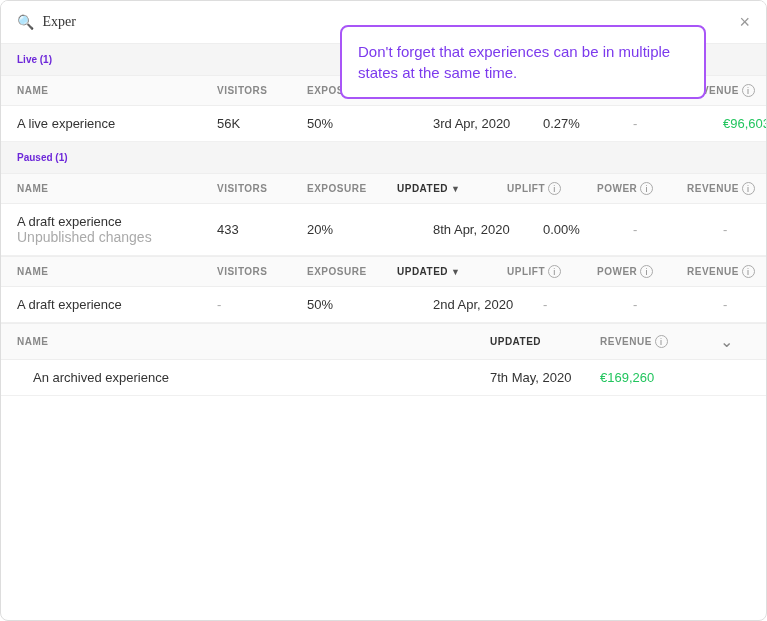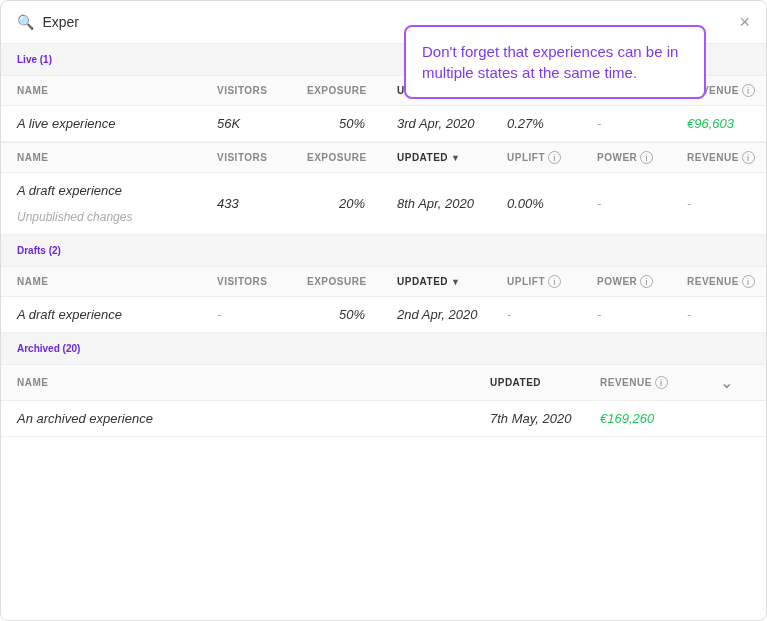--- a/index.html
+++ b/index.html
@@ -34,39 +34,40 @@
       align-items: center;
       gap: 8px;
     }
     .search-icon {
       color: #999;
       font-size: 14px;
     }
     .search-text {
       font-size: 14px;
       color: #333;
+      font-family: Liberation Serif, serif;
     }
     .close-btn {
       background: none;
       border: none;
       cursor: pointer;
       font-size: 18px;
       color: #999;
       line-height: 1;
     }
     
     .tooltip-box {
       position: absolute;
       top: 24px;
       right: 60px;
       background: #fff;
       border: 2px solid #a855f7;
       border-radius: 8px;
       padding: 14px 16px;
-      width: 302px;
+      width: 366px;
       z-index: 10;
       font-size: 15px;
       color: #7c3aed;
       line-height: 1.4;
     }
     
     .section-header {
       padding: 10px 16px;
       font-size: 10px;
       font-weight: 600;
@@ -122,32 +123,31 @@
       font-style: normal;
       font-weight: normal;
       text-transform: none;
     }
     .data-row {
       display: flex;
       align-items: center;
       padding: 10px 16px;
       border-bottom: 1px solid #f0f0f0;
       background: #fff;
-      font-style: italic;
     }
     .cell { font-size: 13px; color: #333; }
     .cell-name { flex: 0 0 200px; }
-    .cell-name .sub { font-size: 12px; color: #aaa; display: block; margin-top: 12px; }
+    .cell-name .sub { font-size: 14px; color: #aaa; display: block; margin-top: 0; }
     .cell-visitors { flex: 0 0 90px; }
-    .cell-exposure { flex: 0 0 90px; text-align: center; }
-    .cell-updated { flex: 0 0 110px; }
+    .cell-exposure { flex: 0 0 90px; }
+    .cell-updated { flex: 0 0 110px; margin-left: 36px; }
     .cell-uplift { flex: 0 0 90px; }
     .cell-power { flex: 0 0 90px; }
     .cell-revenue { flex: 0 0 90px; }
-    .cell-name-wide { flex: 1; }
+    .cell-name-wide { flex: 1; margin-left: 16px; }
     .cell-updated-right { flex: 0 0 110px; }
     .cell-revenue-right { flex: 0 0 120px; }
 
     .green { color: #22c55e; }
     .dash { color: #aaa; }
     .expand-arrow { font-size: 16px; color: #888; cursor: pointer; }
   </style>
 </head>
 <body>
 
@@ -192,20 +192,21 @@
       <div class="cell cell-name col-name">A live experience</div>
       <div class="cell cell-visitors col-visitors">56K</div>
       <div class="cell cell-exposure col-exposure">50%</div>
       <div class="cell cell-updated col-updated">3rd Apr, 2020</div>
       <div class="cell cell-uplift col-uplift">0.27%</div>
       <div class="cell cell-power col-power dash">-</div>
       <div class="cell cell-revenue col-revenue green">€96,603</div>
     </div>
   </div>
 
+  <div class="section-header">Paused (1)</div>
   <div class="table-wrapper">
     <div class="table-header-row">
       <div class="col-name th">NAME</div>
       <div class="col-visitors th">VISITORS</div>
       <div class="col-exposure th">EXPOSURE</div>
       <div class="col-updated th bold">
         <span>UPDATED</span>
         <span class="sort-arrow">▼</span>
       </div>
       <div class="col-uplift th">
@@ -228,21 +229,20 @@
       </div>
       <div class="cell cell-visitors col-visitors">433</div>
       <div class="cell cell-exposure col-exposure">20%</div>
       <div class="cell cell-updated col-updated">8th Apr, 2020</div>
       <div class="cell cell-uplift col-uplift">0.00%</div>
       <div class="cell cell-power col-power dash">-</div>
       <div class="cell cell-revenue col-revenue dash">-</div>
     </div>
   </div>
 
-  <div class="section-header">Drafts (2)</div>
   <div class="table-wrapper">
     <div class="table-header-row">
       <div class="col-name th">NAME</div>
       <div class="col-visitors th">VISITORS</div>
       <div class="col-exposure th">EXPOSURE</div>
       <div class="col-updated th bold">
         <span>UPDATED</span>
         <span class="sort-arrow">▼</span>
       </div>
       <div class="col-uplift th">
@@ -262,21 +262,20 @@
       <div class="cell cell-name col-name">A draft experience</div>
       <div class="cell cell-visitors col-visitors dash">-</div>
       <div class="cell cell-exposure col-exposure">50%</div>
       <div class="cell cell-updated col-updated">2nd Apr, 2020</div>
       <div class="cell cell-uplift col-uplift dash">-</div>
       <div class="cell cell-power col-power dash">-</div>
       <div class="cell cell-revenue col-revenue dash">-</div>
     </div>
   </div>
 
-  <div class="section-header">Archived (20)</div>
   <div class="table-wrapper">
     <div class="table-header-row">
       <div class="col-name-wide th">NAME</div>
       <div class="col-updated-right th bold">
         <span>UPDATED</span>
       </div>
       <div class="col-revenue-right th">
         <span>REVENUE</span>
         <span class="info-icon">i</span>
       </div>

